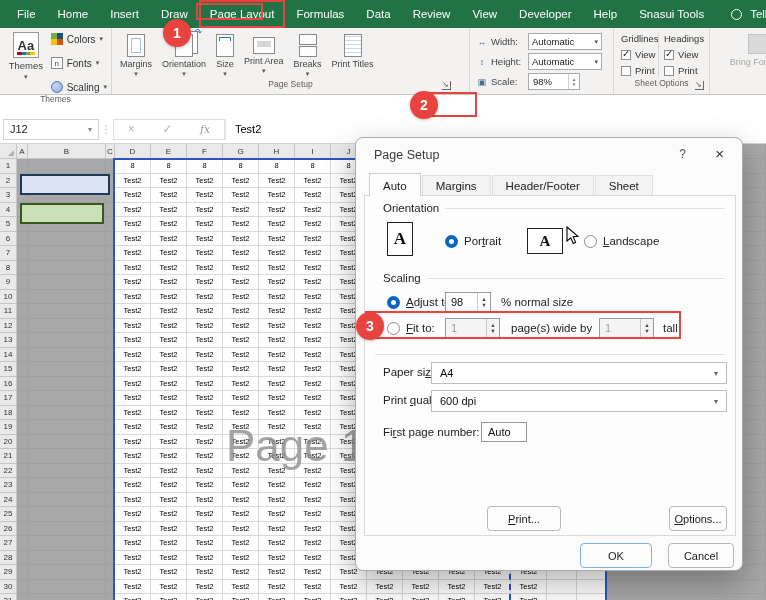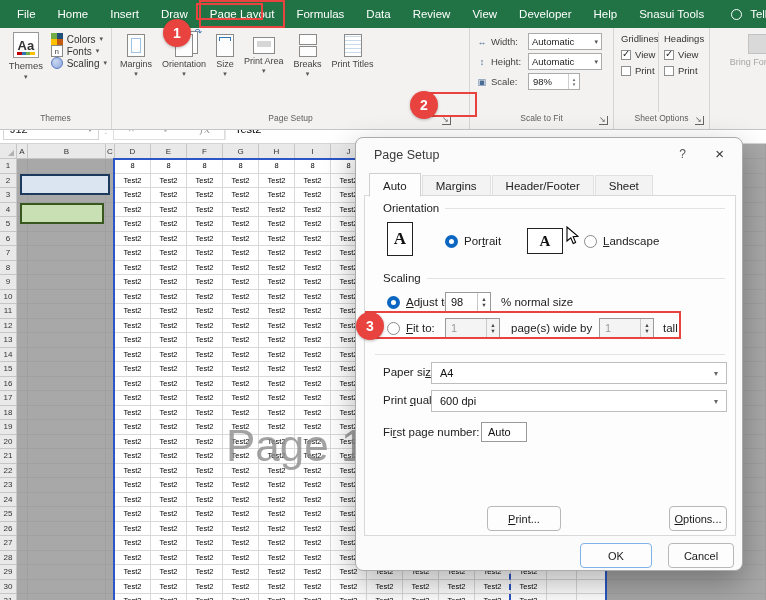--- a/index.html
+++ b/index.html
@@ -7,32 +7,32 @@
 
 
 .tabbar{position:absolute;top:0;left:0;right:0;height:28px;background:#217346;display:flex;align-items:center;padding-left:6px;z-index:10}
 .rtab{color:#fff;font-size:11.5px;padding:0 11px;height:28px;line-height:28px;white-space:nowrap}
 .rtab.active{box-shadow:inset 0 0 0 2px #e8433e}
 .tellme{margin-left:16px;display:flex;align-items:center;gap:8px;color:#fff;font-size:11.5px;white-space:nowrap;overflow:hidden}
 .bulb{width:11px;height:11px;border:1.5px solid #fff;border-radius:50%;position:relative;flex:none}
 .bulb::after{content:"";position:absolute;left:2px;bottom:-4px;width:3.5px;height:3px;border-left:1.5px solid #fff;border-right:1.5px solid #fff}
 
 
-.ribbon{position:absolute;top:28px;left:0;right:0;height:102px;background:#f3f2f1;border-bottom:1px solid #c8c6c4;display:flex;z-index:9}
+.ribbon{position:absolute;top:28px;left:0;right:0;height:67px;background:#f3f2f1;border-bottom:1px solid #c8c6c4;display:flex;z-index:9}
 .rgroup{height:100%;border-right:1px solid #d8d6d4;position:relative;display:flex;flex-direction:column;flex:none}
 .rbody{flex:1;display:flex;padding:4px 4px 0 6px}
 .glabel{height:17px;text-align:center;font-size:8.5px;color:#605e5c;line-height:13px;position:relative}
 .launcher{position:absolute;right:5px;bottom:4px;width:9px;height:9px;border-right:1px solid #666;border-bottom:1px solid #666}
 .launcher::after{content:"\2198";position:absolute;left:0;top:-3px;font-size:8px;color:#666}
 .chev{font-size:7px;color:#555}
 
 .bigbtn{width:40px;display:flex;flex-direction:column;align-items:center;font-size:9.5px;color:#444;gap:2px}
 .themes-icon{width:26px;height:26px;background:#fff;border:1px solid #979797;display:flex;align-items:center;justify-content:center;font-size:13px;font-weight:bold;color:#333;position:relative}
 .themes-icon::after{content:"";position:absolute;bottom:2px;left:3px;right:3px;height:3px;background:linear-gradient(90deg,#c00000 0 25%,#2e75b6 0 50%,#70ad47 0 75%,#ffc000 0)}
-.smallcol{display:flex;flex-direction:column;gap:0;margin-left:5px;padding-top:1px}
+.smallcol{display:flex;flex-direction:column;gap:12px;margin-left:5px;padding-top:1px}
 .sbtn{display:flex;align-items:center;gap:4px;font-size:10px;color:#333;white-space:nowrap}
 .ic{width:12px;height:12px;flex:none}
 .ic.colors{background:conic-gradient(#1f4e79 0 25%,#c55a11 0 50%,#ffc000 0 75%,#70ad47 0)}
 .ic.fonts{background:#fff;border:1px solid #8a8a8a;font-size:8px;color:#444;display:flex;align-items:center;justify-content:center}
 .ic.effects{border-radius:50%;background:radial-gradient(circle at 35% 35%,#c9d6f0,#8ea9db);border:1px solid #5b7ac4}
 
 .psbtn{display:flex;flex-direction:column;align-items:center;text-align:center;font-size:9px;color:#444;line-height:1.2;padding:1px 2px 0 2px}
 .psbtn .pslabel{margin-top:2px}
 .pgicon{width:18px;height:23px;background:#fdfdfd;border:1px solid #8a8a8a;position:relative;margin-top:1px}
 [data-name="margins-icon"]::after{content:"";position:absolute;inset:3px;border:1px solid #9cc3e5}
@@ -255,23 +255,20 @@
           <div class="sspin" data-name="scale-spinner">
               <span class="v">98%</span>
               <span class="spinarr" data-name="spinner-arrows-icon">
                 <span>▴</span>
                 <span>▾</span>
               </span>
             </div>
           </div>
       </div>
     </div>
-    <div class="glabel"><span data-name="scale-to-fit-group-label">Scale to Fit</span>
-      <span class="launcher" data-name="scale-to-fit-dialog-launcher"></span>
-    </div>
   </div>
 
   <div class="rgroup" style="width:96px" data-name="sheet-options-group">
     <div class="rbody" style="padding-left:2px">
       <div class="socol">
         <span data-name="gridlines-label">Gridlines</span>
         <div class="cbrow" data-name="gridlines-view-checkbox">
             <span class="cb on" data-name="checkbox-icon"></span>
             <span>View</span>
           </div>

